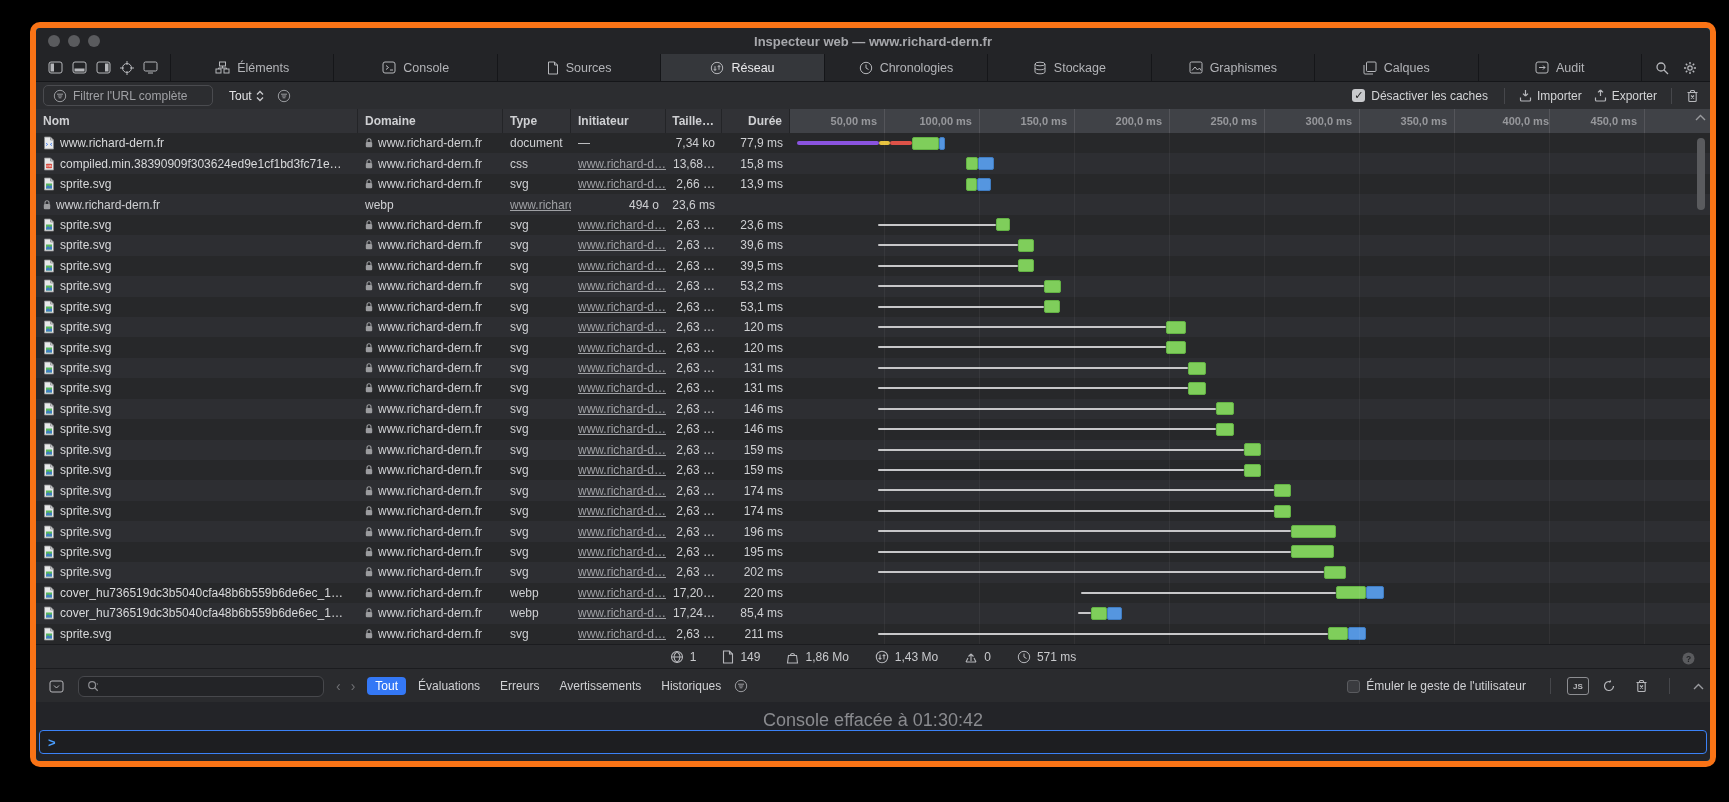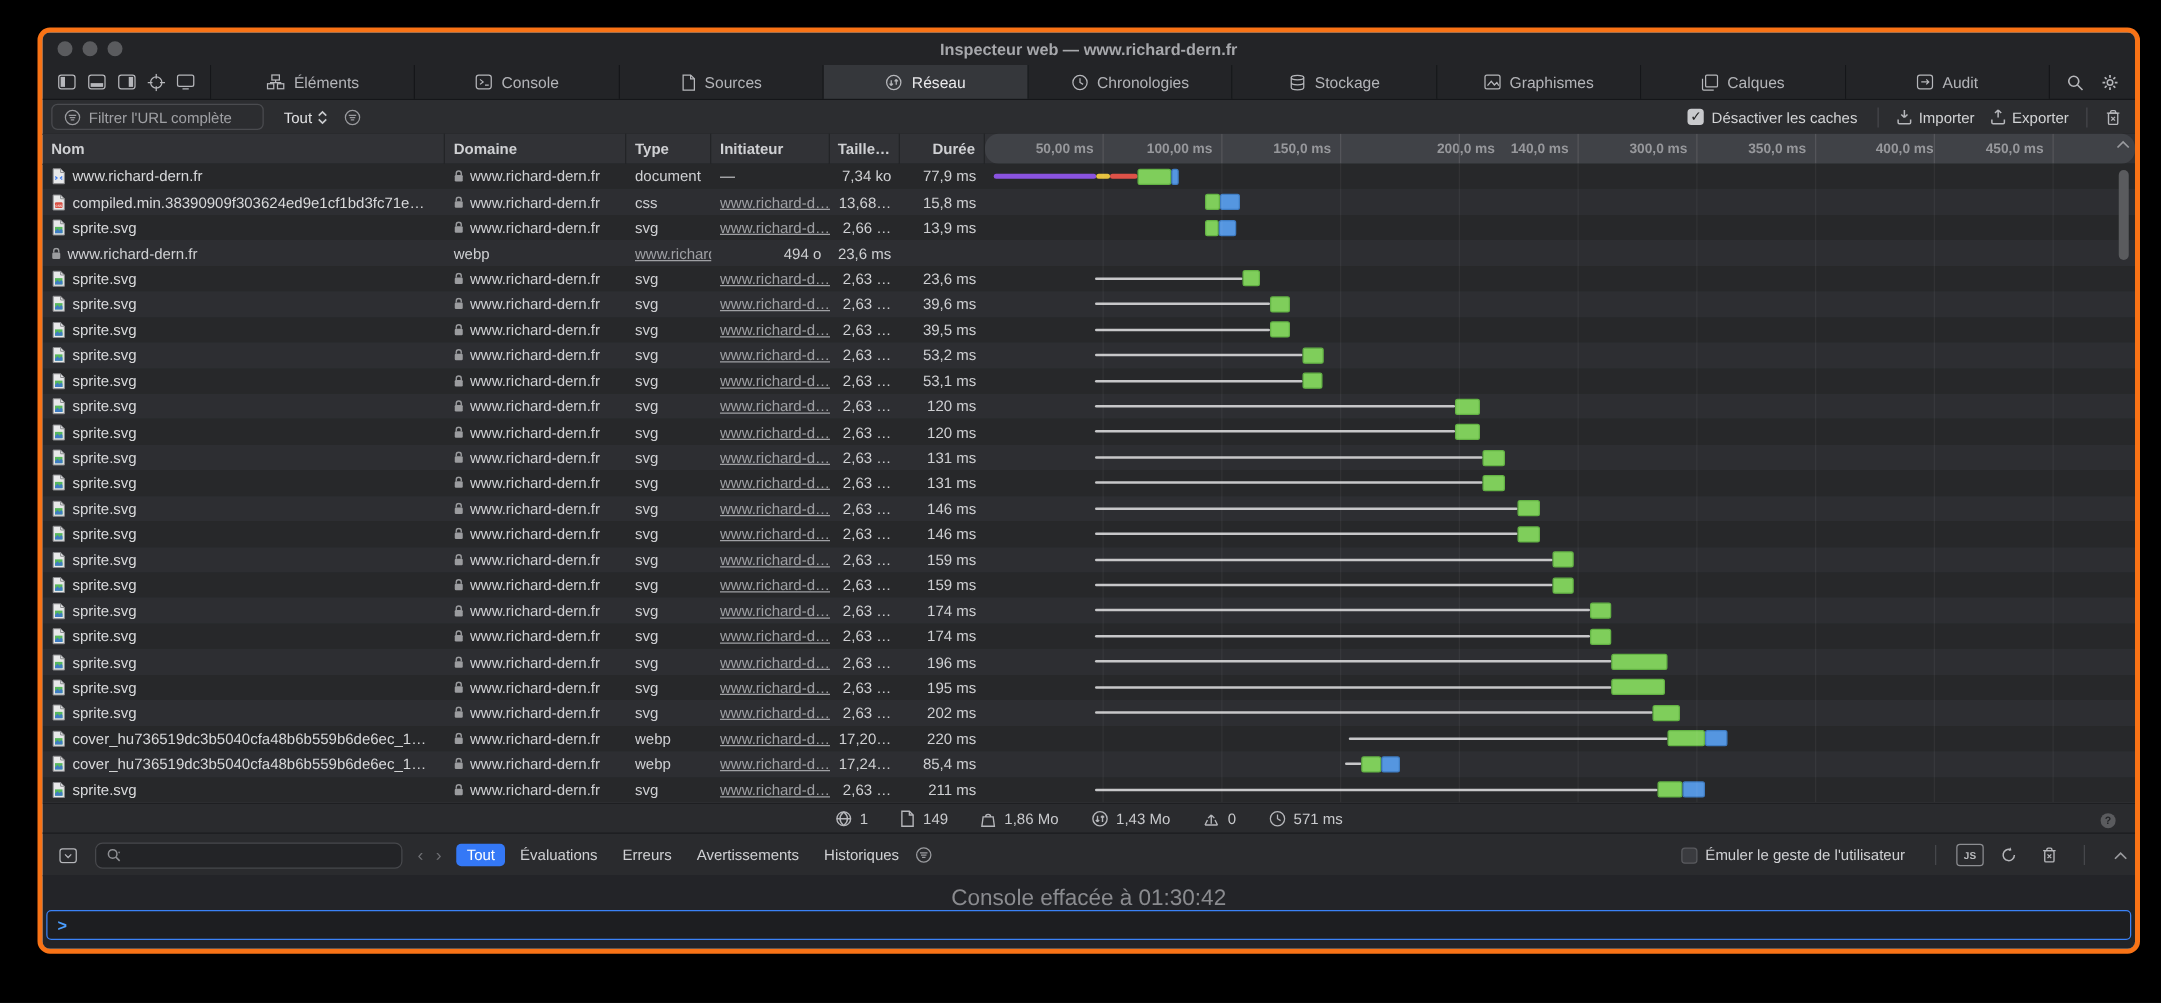--- a/index.html
+++ b/index.html
@@ -1,18 +1,18 @@
 <!DOCTYPE html>
 <html><head>
 <meta charset="utf-8">
 <style>
   html,body{margin:0;padding:0;background:#000;width:1729px;height:802px;overflow:hidden;
     font-family:"Liberation Sans","DejaVu Sans",sans-serif;-webkit-font-smoothing:antialiased;}
-  .window{position:absolute;left:30px;top:22px;width:1674px;height:733px;background:#a3a3a3;
-    border:4px solid #f97316;border-radius:10px;overflow:hidden;box-shadow:0 20px 60px rgba(0,0,0,.8);}
+  .window{position:absolute;left:30px;top:22px;width:1674px;height:733px;background:#0ea5e9;
+    border:6px solid #f97316;border-radius:10px;overflow:hidden;box-shadow:0 20px 60px rgba(0,0,0,.8);}
   
   .titlebar{position:absolute;left:0;top:0;width:100%;height:26px;background:#232427;}
   .tl{position:absolute;top:7px;width:12px;height:12px;border-radius:50%;background:#5a5b5e;}
   .title{position:absolute;left:0;right:0;top:0;height:26px;line-height:28px;text-align:center;
     color:#a7a8ac;font-size:13px;font-weight:bold;}
   
   .tabbar{position:absolute;left:0;top:26px;width:100%;height:27px;background:#232427;
     border-bottom:1px solid #151619;display:flex;align-items:stretch;}
   .dockicons{display:flex;align-items:center;gap:9px;padding:0 12px;border-right:1px solid #151619;}
   .tabs{flex:1;display:flex;}
@@ -34,21 +34,21 @@
   .checkbox.on{background:#c9cacd;color:#222;font-weight:bold;}
   .checkbox.off{background:#3a3b3f;border:1px solid #5a5b5f;}
   .vsep{width:1px;height:16px;background:#46474b;margin:0 8px;}
   .tool-btn{display:flex;align-items:center;gap:5px;margin:0 6px;color:#d3d4d6;}
   
   .thead{position:absolute;left:0;top:81px;width:100%;height:24px;background:#313236;
     border-bottom:1px solid #1d1e21;display:grid;
     grid-template-columns:322px 145px 68px 95px 56px 68px 1fr;font-size:12px;color:#cfd0d3;}
   .th{display:flex;align-items:center;padding:0 7px;border-right:1px solid #232427;overflow:hidden;white-space:nowrap;font-weight:bold;}
   .th.right{justify-content:flex-end;}
-  .th-timeline{position:relative;background:#404247;border-right:none;border-radius:11px;}
+  .th-timeline{position:relative;background:#404247;border-right:none;}
   .tick-label{position:absolute;top:0;height:24px;line-height:24px;color:#97989c;font-size:11px;
     transform:translateX(-100%);padding-right:7px;white-space:nowrap;}
   .tick-line{position:absolute;top:0;bottom:0;width:1px;background:#54555a;}
   .hdr-chevron{position:absolute;right:4px;top:5px;color:#8d8e92;}
   .rows{position:absolute;left:0;top:105px;width:100%;height:511px;background:#27282a;overflow:hidden;}
   .net-row{display:grid;grid-template-columns:322px 145px 68px 95px 56px 68px 1fr;height:20.44px;
     font-size:12px;color:#d8d9db;background:#27282a;position:relative;}
   .net-row.alt{background:#2d2e32;}
   .cell{display:flex;align-items:center;padding:0 7px;white-space:nowrap;overflow:hidden;gap:5px;}
   .cell.right{justify-content:flex-end;color:#cfd0d3;}
@@ -310,23 +310,23 @@
           <svg width="11" height="7" viewBox="0 0 11 7">
             <path d="M1 6l4.5-4.5L10 6" fill="none" stroke="#9a9b9f" stroke-width="1.4"></path>
           </svg>
         </span>
     <span class="tick-label" style="left: 94px;">50,00 ms</span>
         <span class="tick-line" style="left: 94px;"></span>
         <span class="tick-label" style="left: 189px;">100,00 ms</span>
         <span class="tick-line" style="left: 189px;"></span>
         <span class="tick-label" style="left: 284px;">150,0 ms</span>
         <span class="tick-line" style="left: 284px;"></span>
-        <span class="tick-label" style="left: 379px; margin-left: 36px;">200,0 ms</span>
+        <span class="tick-label" style="left: 379px;">200,0 ms</span>
         <span class="tick-line" style="left: 379px;"></span>
-        <span class="tick-label" style="left: 474px;">140,0 ms</span>
+        <span class="tick-label" style="left: 474px;">250,0 ms</span>
         <span class="tick-line" style="left: 474px;"></span>
         <span class="tick-label" style="left: 569px;">300,0 ms</span>
         <span class="tick-line" style="left: 569px;"></span>
         <span class="tick-label" style="left: 664px;">350,0 ms</span>
         <span class="tick-line" style="left: 664px;"></span>
         <span class="tick-label" style="left: 766px;">400,0 ms</span>
         <span class="tick-line" style="left: 759px;"></span>
         <span class="tick-label" style="left: 854px;">450,0 ms</span>
         <span class="tick-line" style="left: 854px;"></span>
       </div>

